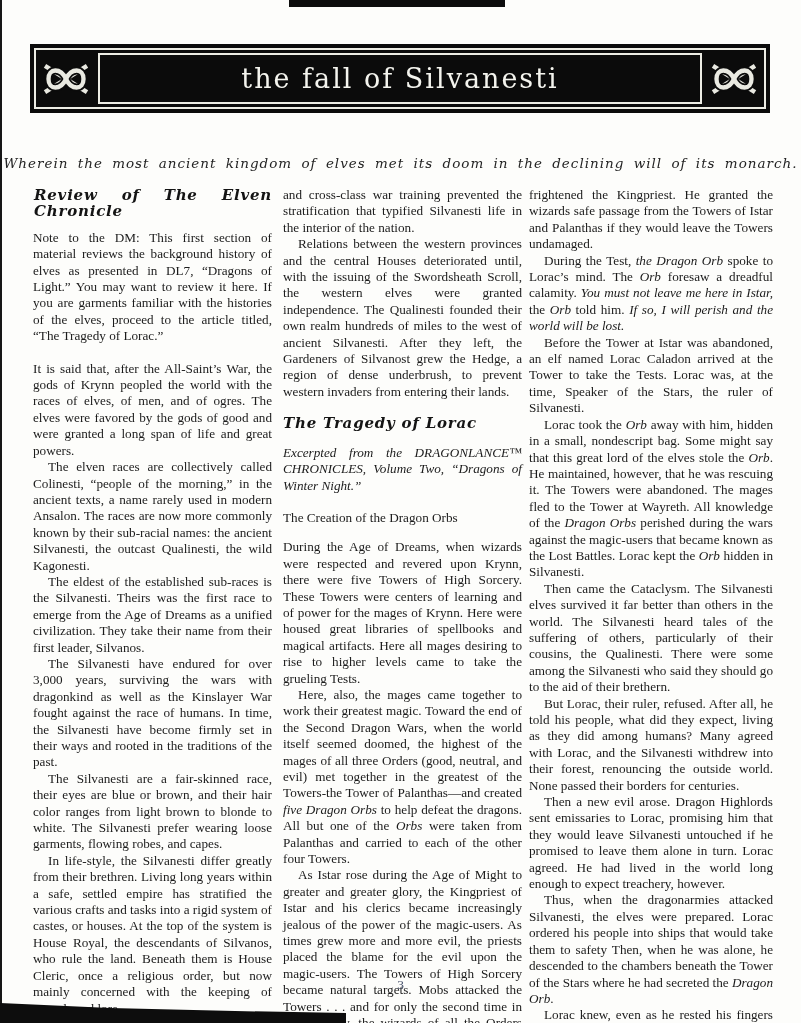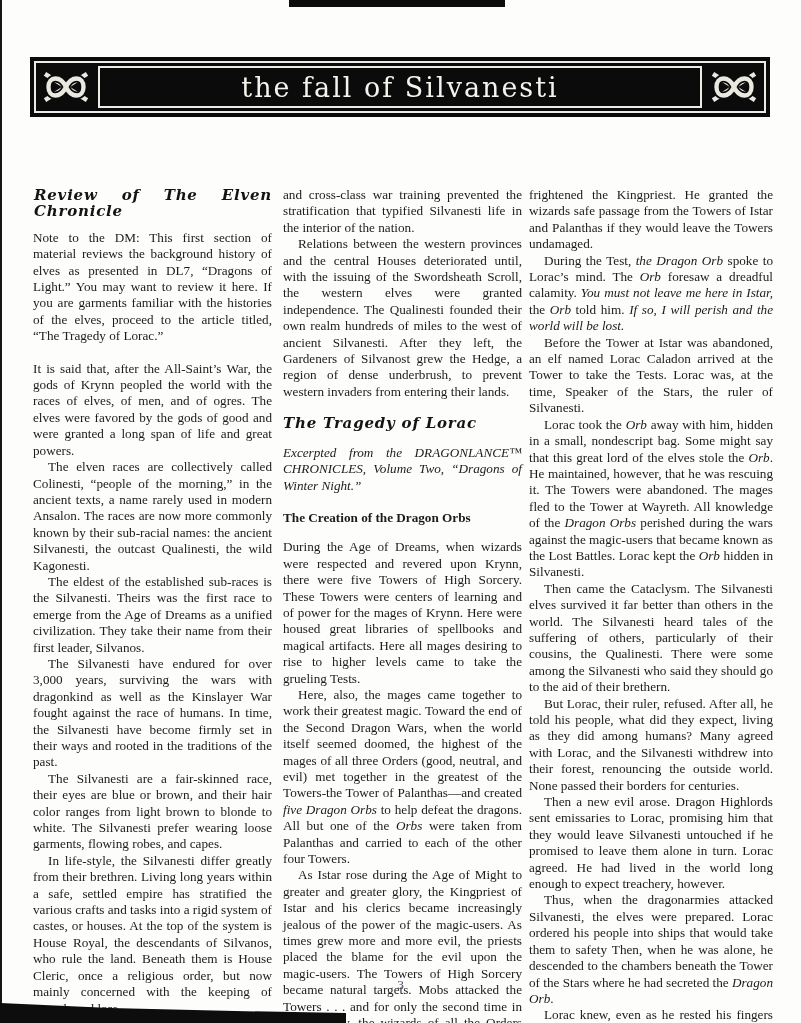--- a/index.html
+++ b/index.html
@@ -6,22 +6,22 @@
   .page{
     position:relative;width:801px;height:1023px;margin:0;
     background:#fdfdfb;overflow:hidden;
     font-family:"Liberation Serif",serif;color:#1b1b1b;
   }
   
   .top-strip{position:absolute;left:289px;top:0;width:216px;height:7px;background:#0d0d0d;}
   .left-edge{position:absolute;left:0;top:0;width:2px;height:1023px;background:#161616;}
   .bottom-band{position:absolute;left:0;top:1000px;}
   
-  .banner{position:absolute;left:30px;top:44px;width:740px;height:60px;
-    background:#0b0b0b;box-sizing:border-box;padding:4px;margin-top:13px;}
+  .banner{position:absolute;left:30px;top:44px;width:740px;height:69px;
+    background:#0b0b0b;box-sizing:border-box;padding:4px;}
   .banner-frame{height:100%;box-sizing:border-box;border:2px solid #ecece4;
     background:#0b0b0b;display:flex;align-items:stretch;}
   .knot{width:60px;display:flex;align-items:center;justify-content:center;flex:0 0 auto;}
   .knot svg{display:block;}
   .knot.flip svg{transform:scaleX(-1);}
   .title-field{flex:1;margin:3px 2px;border:2px solid #ecece4;
     display:flex;align-items:center;justify-content:center;}
   .banner-title{color:#f4f4ee;font-family:"DejaVu Serif",serif;
     font-size:27px;letter-spacing:2px;font-weight:500;white-space:nowrap;}
   
@@ -34,21 +34,21 @@
   #col0{left:33px;width:239px;}
   #col1{left:283px;width:239px;}
   #col2{left:529px;width:244px;}
   .body-p{margin:0;text-indent:15px;}
   .body-p.noindent{text-indent:0;}
   .gap{margin-top:16px;}
   .script-head{font-family:"DejaVu Serif",serif;font-style:italic;font-weight:bold;
     font-size:15px;letter-spacing:0.8px;margin:0 0 10px 1px;color:#141414;}
   .script-head.center{text-align:left;margin:15px 0 13px;}
   .cite{margin:0 0 13px;font-style:italic;}
-  .subhead{font-size:13.2px;font-weight:bold;margin:16px 0 13px;}
+  .subhead{font-size:13.2px;font-weight:normal;margin:16px 0 13px;}
   
   .page-number{position:absolute;left:0;top:977px;width:801px;text-align:center;
     font-size:13.5px;color:#46506a;}
 </style>
 </head>
 <body>
 
 <div class="page">
 
   <div class="top-strip"></div>
@@ -83,20 +83,21 @@
             <path d="M12 23 C12 10 26 10 32 23 C38 36 52 36 52 23 C52 10 38 10 32 23 C26 36 12 36 12 23 Z"></path>
           </g>
           <g stroke="#e9e9e1" stroke-width="5" fill="none">
             <path d="M12 23 C12 10 26 10 32 23 C38 36 52 36 52 23 C52 10 38 10 32 23 C26 36 12 36 12 23 Z"></path>
           </g>
         </svg>
       </span>
     </div>
   </div>
 
+  <div class="subtitle">Wherein the most ancient kingdom of elves met its doom in the declining will of its monarch.</div>
 
   <div class="col" id="col0">
       <h2 class="script-head">Review of The Elven Chronicle</h2>
       <p class="body-p noindent">Note to the DM: This first section of material reviews the background history of elves as presented in DL7, “Dragons of Light.” You may want to review it here. If you are garments familiar with the histories of the elves, proceed to the article titled, “The Tragedy of Lorac.”</p>
       <p class="body-p noindent gap">It is said that, after the All-Saint’s War, the gods of Krynn peopled the world with the races of elves, of men, and of ogres. The elves were favored by the gods of good and were granted a long span of life and great powers.</p>
       <p class="body-p">The elven races are collectively called Colinesti, “people of the morning,” in the ancient texts, a name rarely used in modern Ansalon. The races are now more commonly known by their sub-racial names: the ancient Silvanesti, the outcast Qualinesti, the wild Kagonesti.</p>
       <p class="body-p">The eldest of the established sub-races is the Silvanesti. Theirs was the first race to emerge from the Age of Dreams as a unified civilization. They take their name from their first leader, Silvanos.</p>
       <p class="body-p">The Silvanesti have endured for over 3,000 years, surviving the wars with dragonkind as well as the Kinslayer War fought against the race of humans. In time, the Silvanesti have become firmly set in their ways and rooted in the traditions of the past.</p>
       <p class="body-p">The Silvanesti are a fair-skinned race, their eyes are blue or brown, and their hair color ranges from light brown to blonde to white. The Silvanesti prefer wearing loose garments, flowing robes, and capes.</p>
       <p class="body-p">In life-style, the Silvanesti differ greatly from their brethren. Living long years within a safe, settled empire has stratified the various crafts and tasks into a rigid system of castes, or houses. At the top of the system is House Royal, the descendants of Silvanos, who rule the land. Beneath them is House Cleric, once a religious order, but now mainly concerned with the keeping of records and lore.</p>

